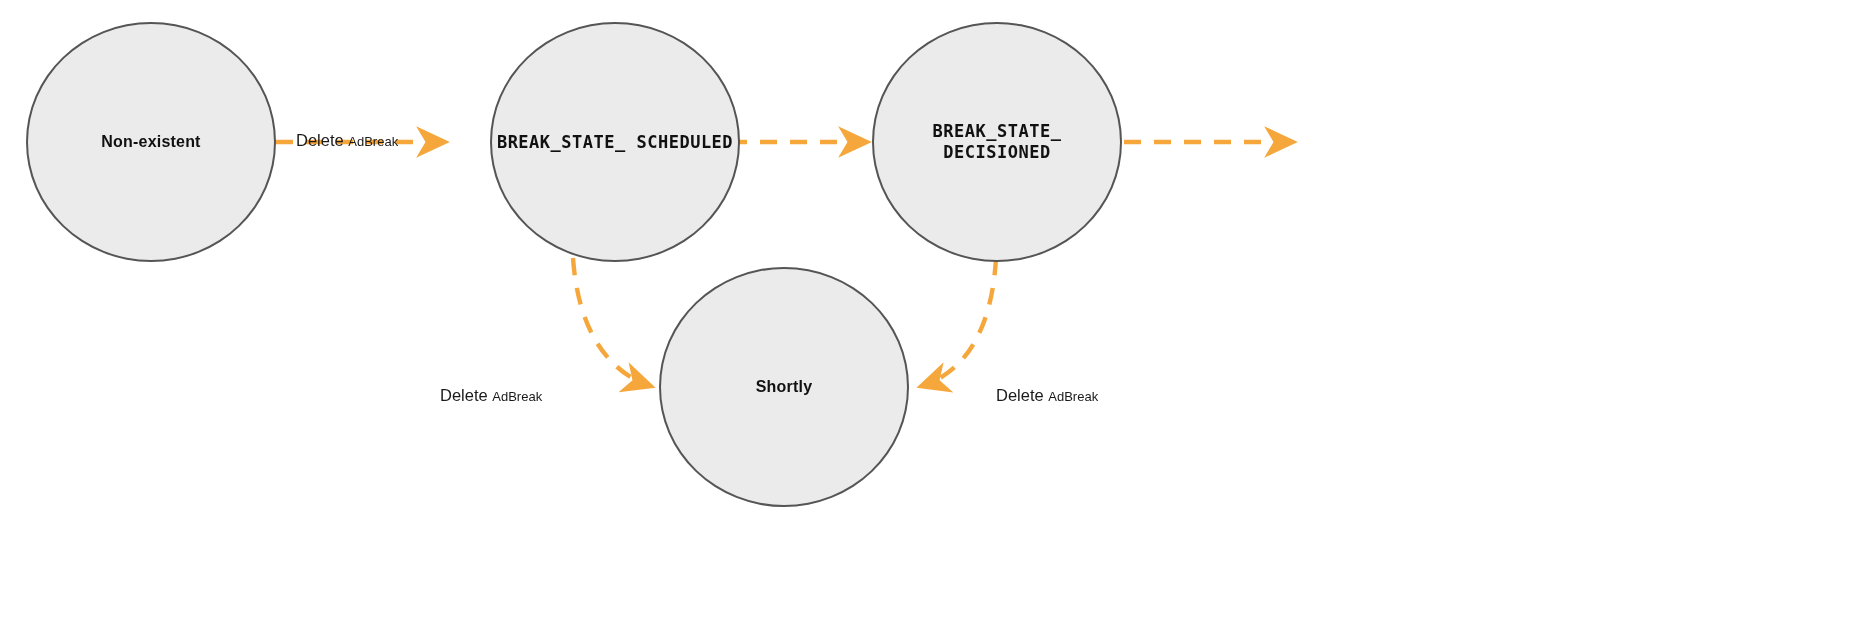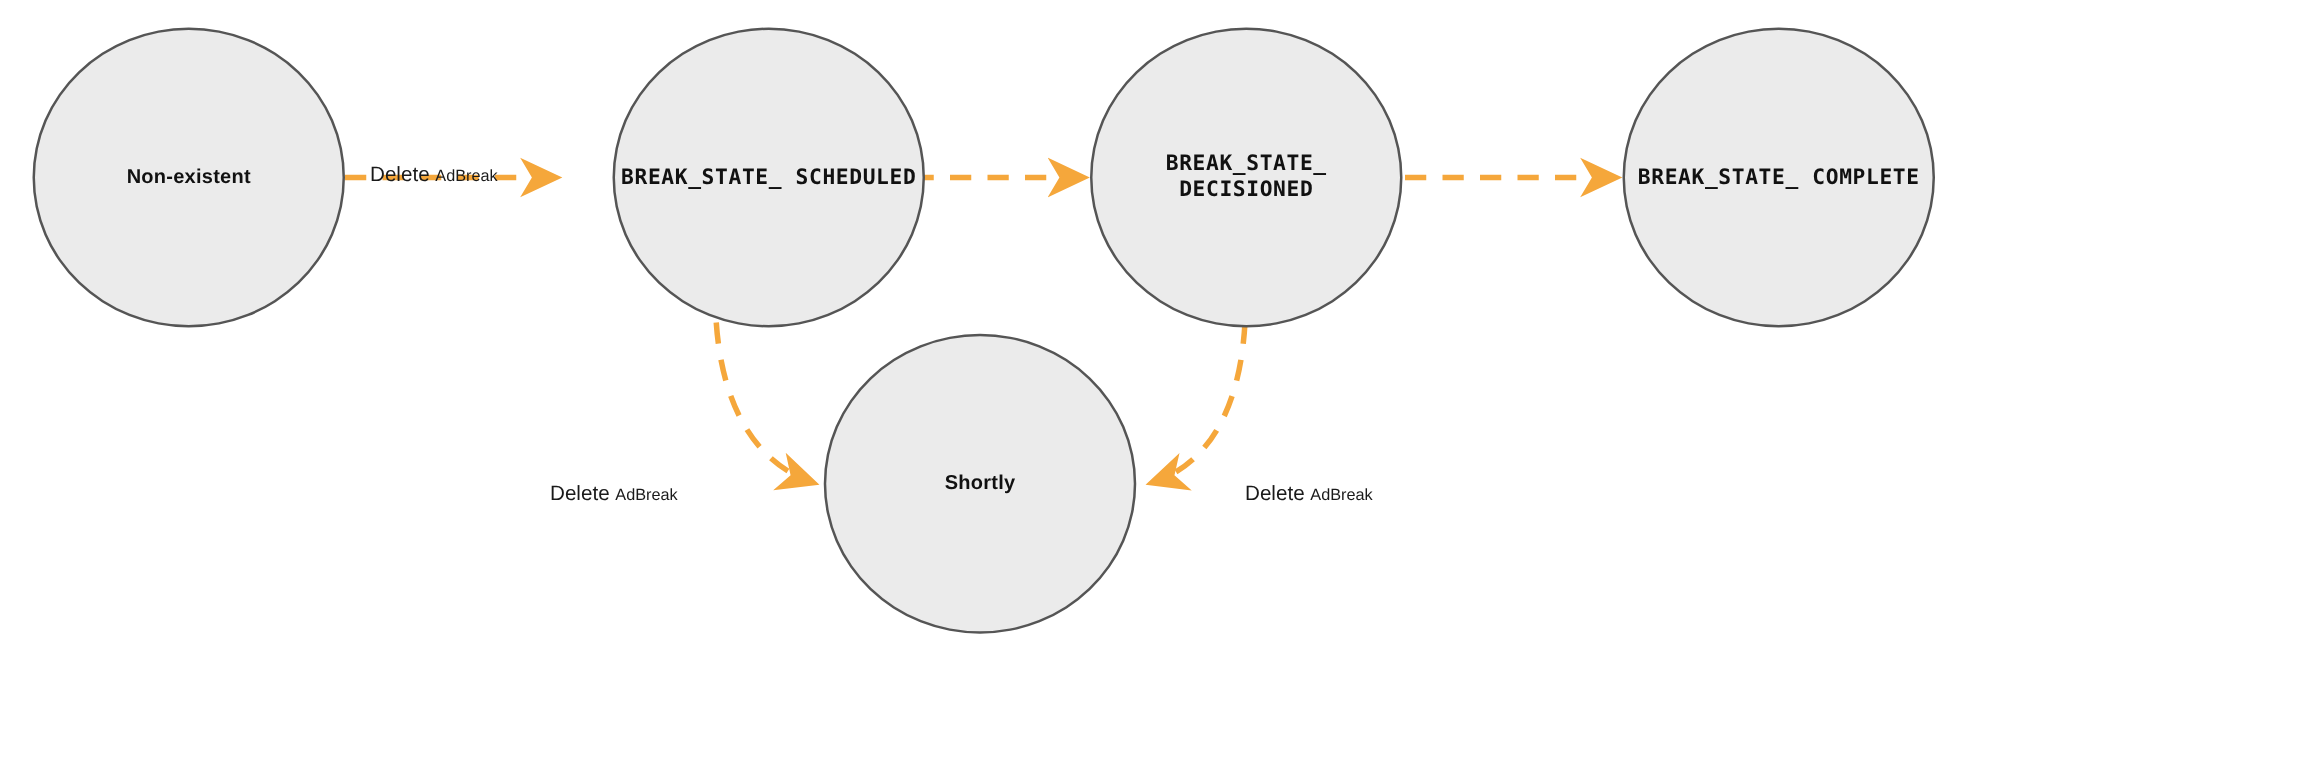--- a/index.html
+++ b/index.html
@@ -65,26 +65,20 @@
     </div>
   </div>
 
   <div class="node" style="left:872px;top:22px;width:250px;height:240px;">
     <div class="label mono">
       <span class="ln">BREAK_STATE_</span>
       <span class="ln">DECISIONED</span>
     </div>
   </div>
 
-  <div class="node" style="left:1298px;top:22px;width:250px;height:240px;">
-    <div class="label mono">
-      <span class="ln">BREAK_STATE_</span>
-      <span class="ln">COMPLETE</span>
-    </div>
-  </div>
 
   <div class="node" style="left:659px;top:267px;width:250px;height:240px;">
     <div class="label sans">
       <span class="ln">Shortly</span>
     </div>
   </div>
 
   <div class="elabel" style="left:296px;top:87px;">
     <span class="ln"><span class="sans">Delete </span><span class="mono">AdBreak</span></span>
   </div>

